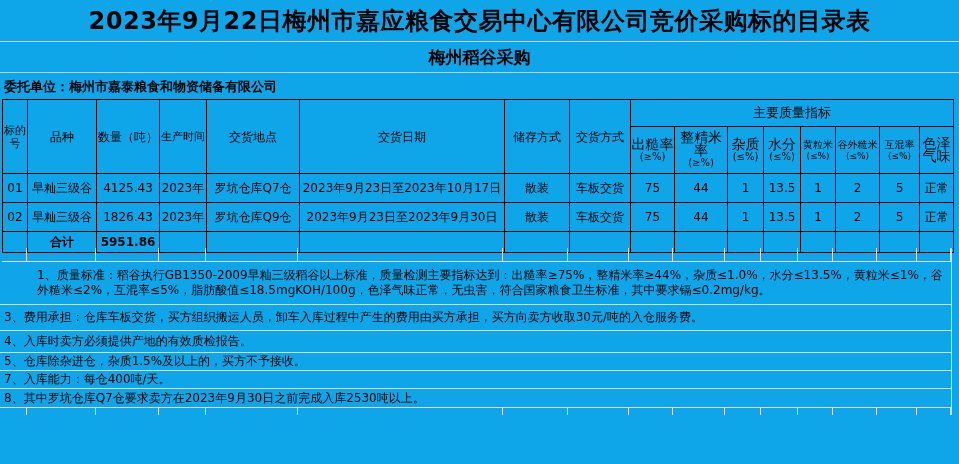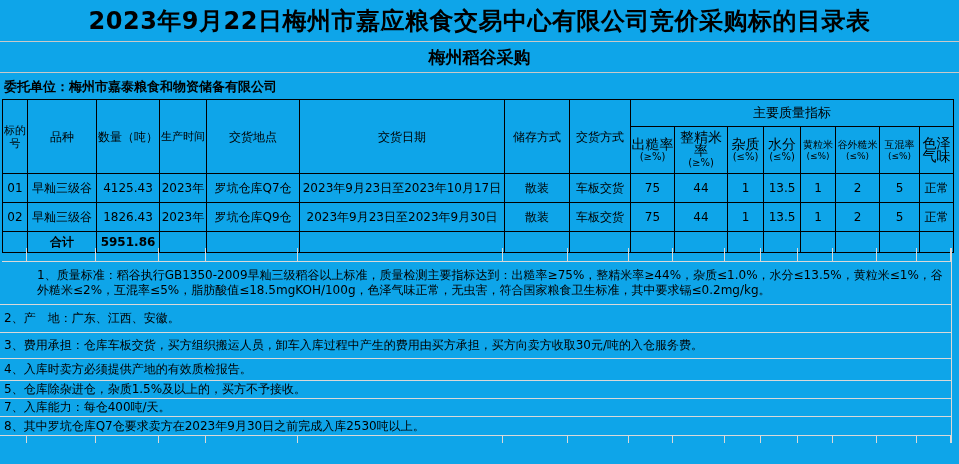--- a/index.html
+++ b/index.html
@@ -210,21 +210,20 @@
       <span style="width:44px"></span>
         <span style="width:53px"></span>
         <span style="width:36px"></span>
         <span style="width:37px"></span>
       <span style="width:35px"></span>
         <span style="width:44px"></span>
         <span style="width:40px"></span>
         <span style="width:34px"></span>
     </div>
     <div class="note n1">1、质量标准：稻谷执行GB1350-2009早籼三级稻谷以上标准，质量检测主要指标达到：出糙率≥75%，整精米率≥44%，杂质≤1.0%，水分≤13.5%，黄粒米≤1%，谷外糙米≤2%，互混率≤5%，脂肪酸值≤18.5mgKOH/100g，色泽气味正常，无虫害，符合国家粮食卫生标准，其中要求镉≤0.2mg/kg。</div>
-    <div class="note n2">2、产　地：广东、江西、安徽。</div>
     <div class="note n3">3、费用承担：仓库车板交货，买方组织搬运人员，卸车入库过程中产生的费用由买方承担，买方向卖方收取30元/吨的入仓服务费。</div>
     <div class="note n4">4、入库时卖方必须提供产地的有效质检报告。</div>
     <div class="note n5">5、仓库除杂进仓，杂质1.5%及以上的，买方不予接收。</div>
     <div class="note n7">7、入库能力：每仓400吨/天。</div>
     <div class="note n8">8、其中罗坑仓库Q7仓要求卖方在2023年9月30日之前完成入库2530吨以上。</div>
     <div class="grid-row bottom">
       <span style="width:25px"></span>
         <span style="width:69px"></span>
         <span style="width:63px"></span>
         <span style="width:47px"></span>

